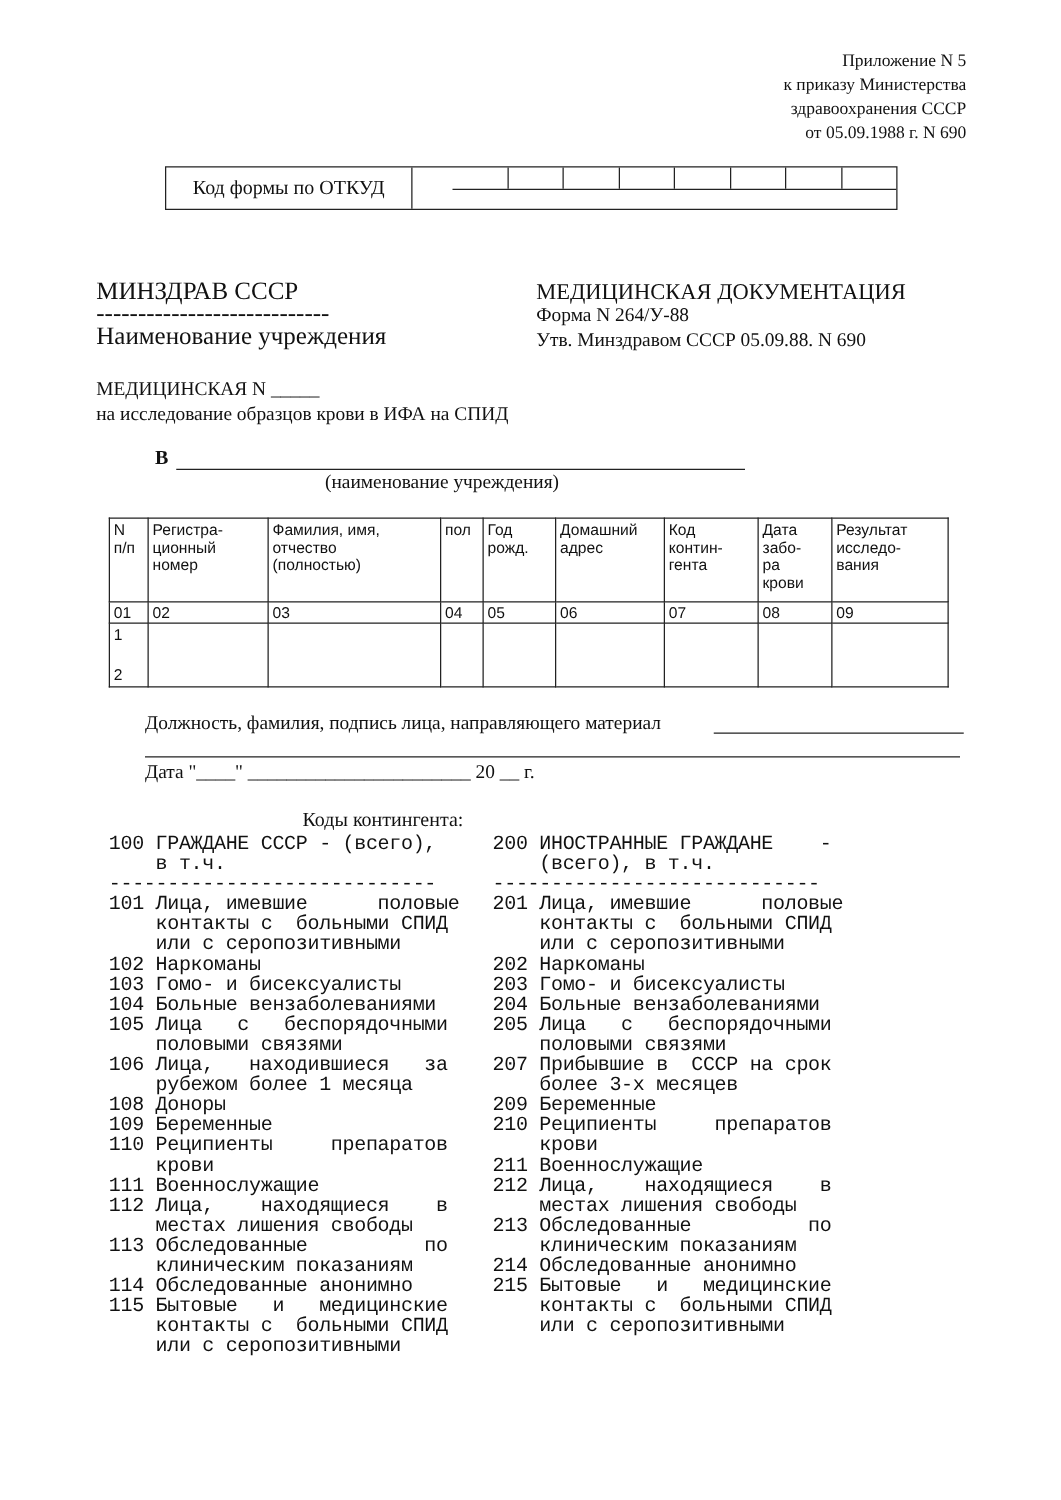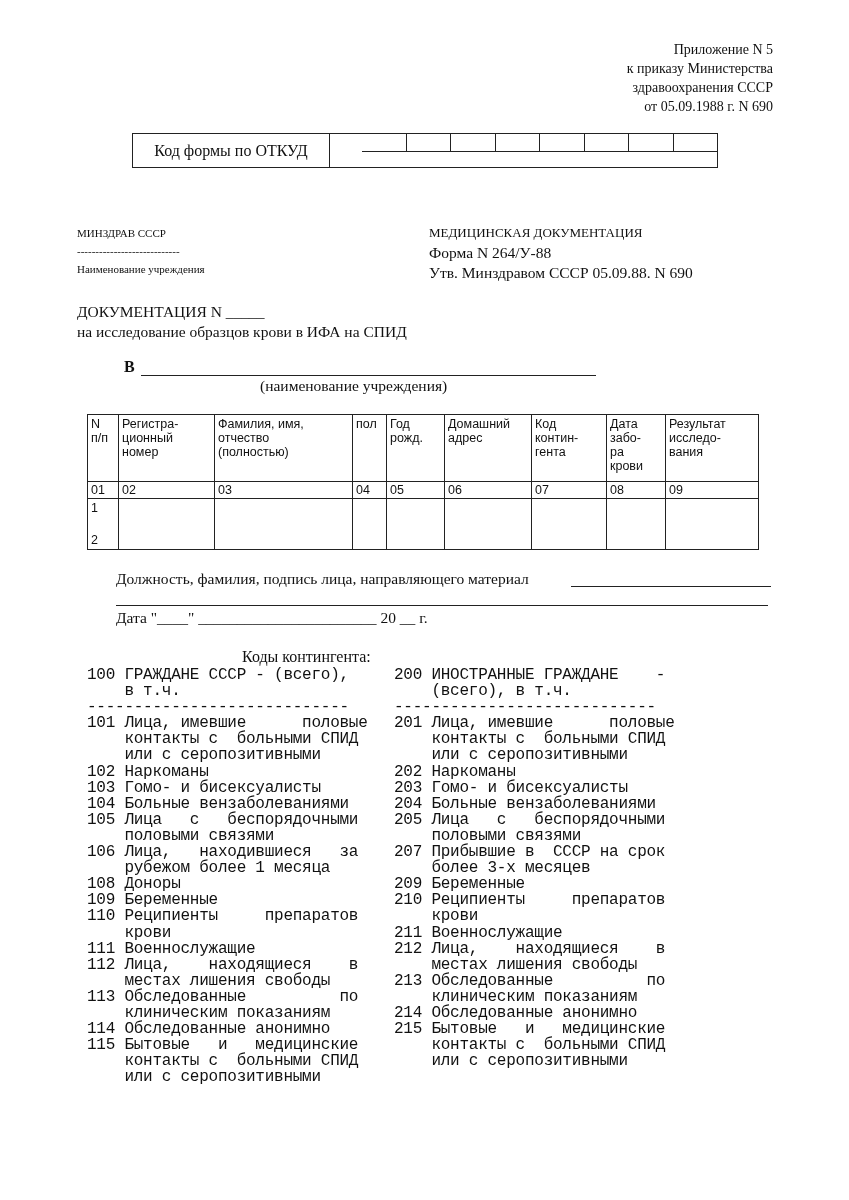--- a/index.html
+++ b/index.html
@@ -13,23 +13,23 @@
   
   #okud { left: 132px; top: 133px; width: 584px; height: 33px; border: 1px solid #222; display: flex; gap: 32px; }
   #okud .lbl { width: 196px; border-right: 1px solid #222; display: flex; align-items: center; justify-content: center; font-size: 16px; }
   #okud .cells { flex: 1; display: flex; flex-direction: column; }
   #okud .row1 { height: 17px; display: flex; border-bottom: 1px solid #222; }
   #okud .row1 span { flex: 1; border-right: 1px solid #222; }
   #okud .row1 span:last-child { border-right: none; }
   #okud .row2 { flex: 1; }
 
   
-  #hdr-left { left: 77px; top: 223px; font-size: 11px; line-height: 20px; }
+  #hdr-left { left: 77px; top: 223px; font-size: 20px; line-height: 20px; }
   #hdr-right { left: 429px; top: 223px; font-size: 15.5px; line-height: 20px; }
-  #hdr-right .l1 { font-size: 13px; }
+  #hdr-right .l1 { font-size: 18px; }
 
   #direction { left: 77px; top: 302px; font-size: 15.5px; line-height: 20px; }
 
   #to-line { left: 124px; top: 358px; width: 472px; font-size: 16px; font-weight: bold; }
   #to-line .line { position: absolute; left: 17px; top: 17px; width: 455px; border-bottom: 1px solid #222; }
   #to-caption { left: 228px; top: 377px; font-size: 15.5px; margin-left: 32px; }
 
   
   #main-table { left: 87px; top: 414px; border-collapse: collapse; font-family: "Liberation Sans", sans-serif; font-size: 12.5px; line-height: 14px; }
   #main-table td, #main-table th { border: 1.5px solid #222; padding: 2px 3px; vertical-align: top; text-align: left; font-weight: normal; }
@@ -82,21 +82,21 @@
   <div>Наименование учреждения</div>
 </div>
 
 <div id="hdr-right" class="abs serif">
   <div class="l1">МЕДИЦИНСКАЯ ДОКУМЕНТАЦИЯ</div>
   <div>Форма N 264/У-88</div>
   <div>Утв. Минздравом СССР 05.09.88. N 690</div>
 </div>
 
 <div id="direction" class="abs serif">
-  <div>ДОКУМЕНТАЦИЯ N _____</div>
+  <div>МЕДИЦИНСКАЯ N _____</div>
   <div>на исследование образцов крови в ИФА на СПИД</div>
 </div>
 
 <div id="to-line" class="abs serif">
   <span>В</span>
   <span class="line"></span>
 </div>
 <div id="to-caption" class="abs serif">(наименование учреждения)</div>
 
 <table id="main-table" class="abs">

